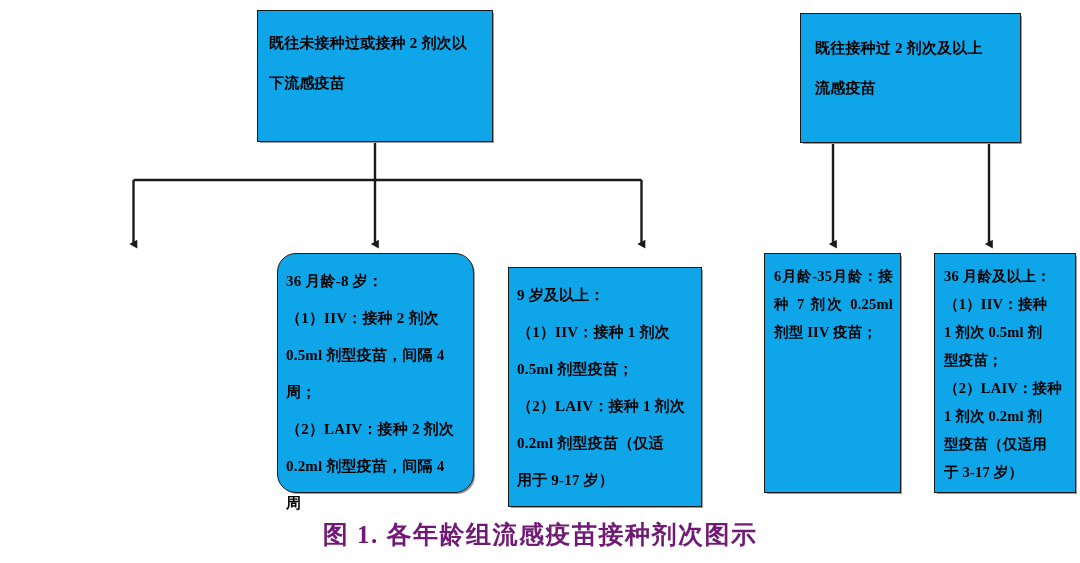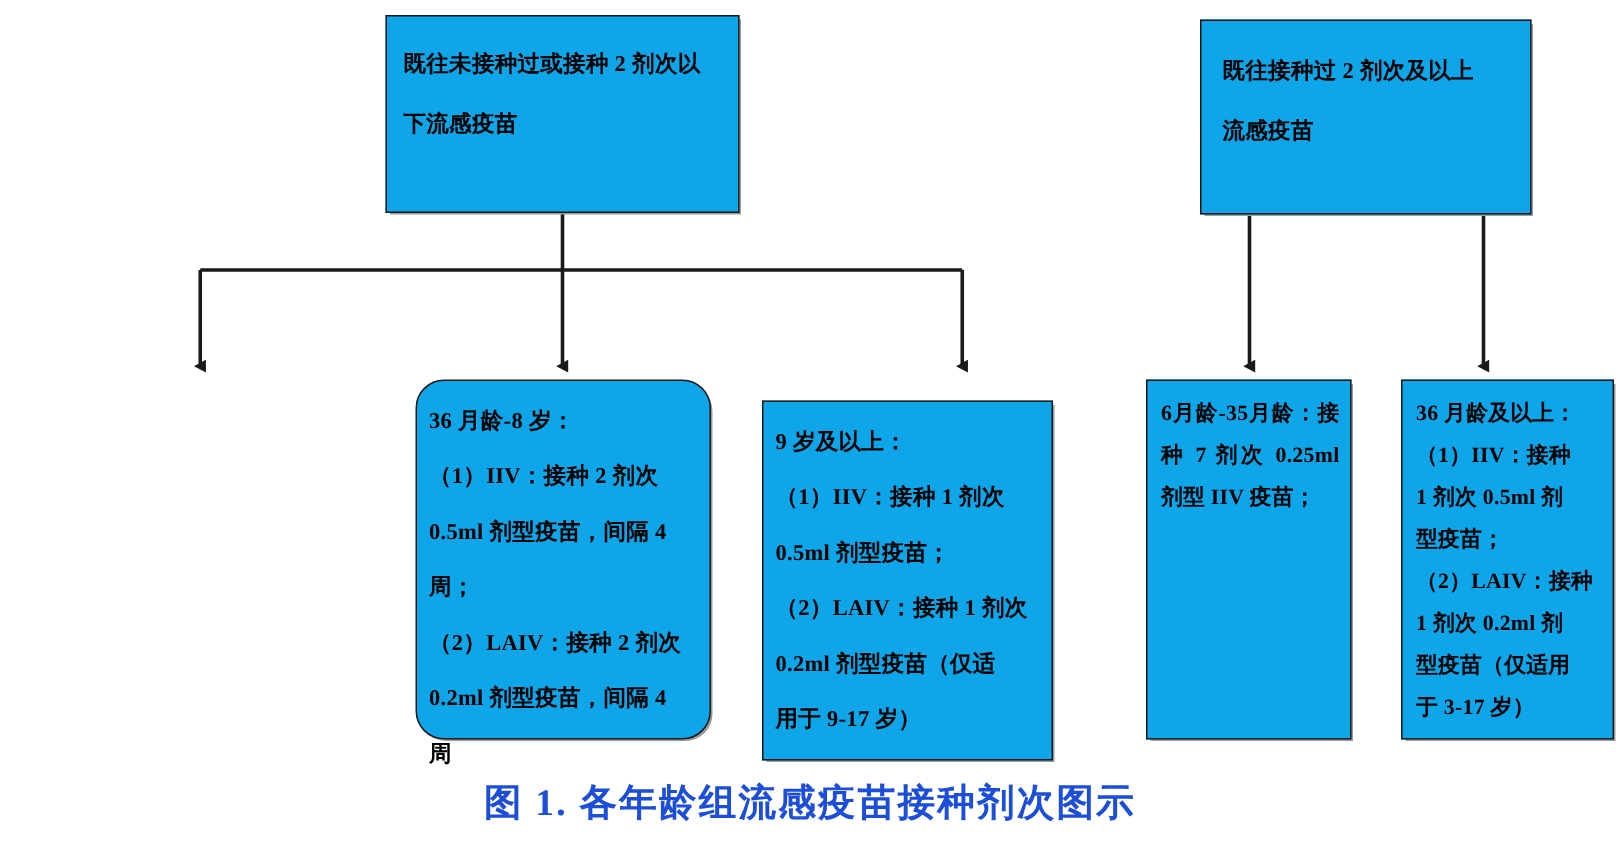--- a/index.html
+++ b/index.html
@@ -77,21 +77,21 @@
 
   #caption {
     position: absolute;
     left: 0;
     right: 0;
     top: 518px;
     text-align: center;
     font-size: 25px;
     font-weight: 700;
     letter-spacing: 1.5px;
-    color: #1d4ed8;
+    color: #701a75;
     font-family: "Liberation Serif", "DejaVu Serif", serif;
   }
 </style>
 </head>
 <body>
 
 <div id="canvas">
 
   <svg class="connectors" viewBox="0 0 1080 563" width="1080" height="563" aria-hidden="true">
     <defs>

